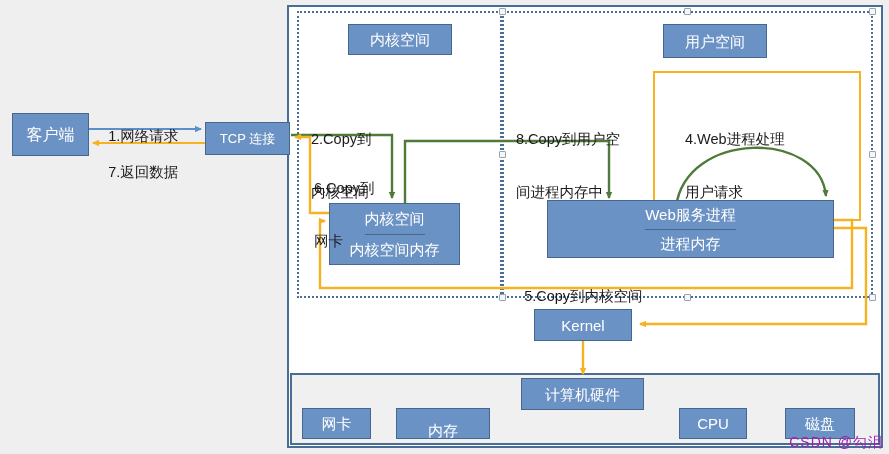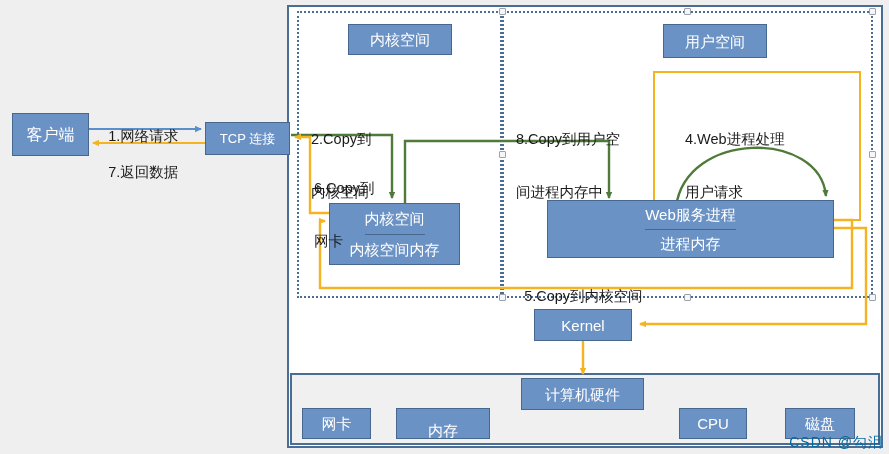--- a/index.html
+++ b/index.html
@@ -58,21 +58,21 @@
     position:absolute;color:#1a1a1a;font-size:14.5px;line-height:1.22;
     white-space:pre;
   }
 
   
   #arrows{position:absolute;left:0;top:0;width:889px;height:454px;}
 
   
   .wm{
     position:absolute;right:6px;bottom:2px;
-    color:#0369a1;font-size:14px;letter-spacing:1px;
+    color:#a21caf;font-size:14px;letter-spacing:1px;
     font-family:"Liberation Sans","DejaVu Sans",sans-serif;
     white-space:nowrap;
     text-align:right;
   }
 </style>
 </head>
 <body>
 
 <div id="stage">
 

